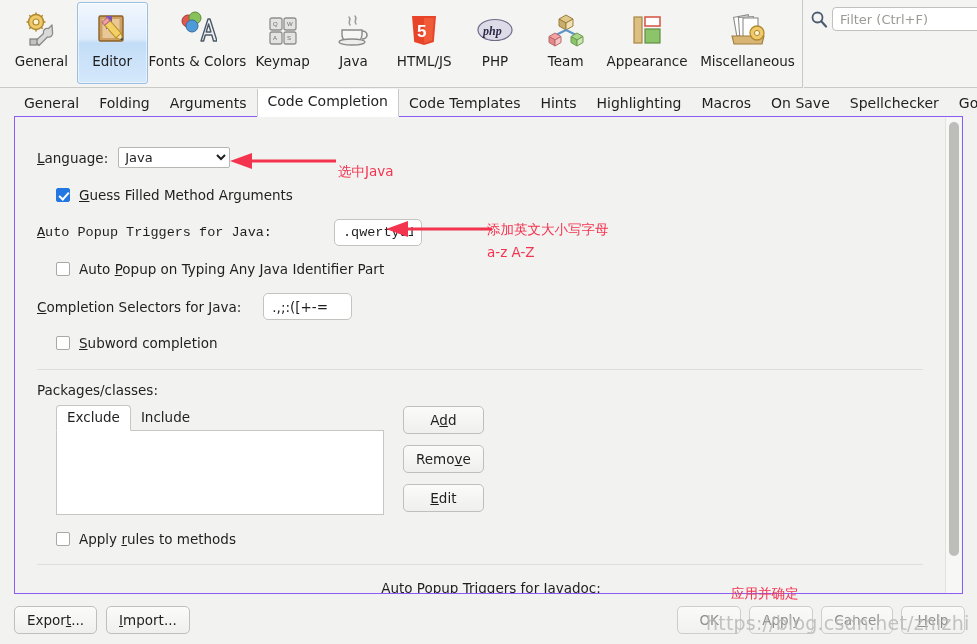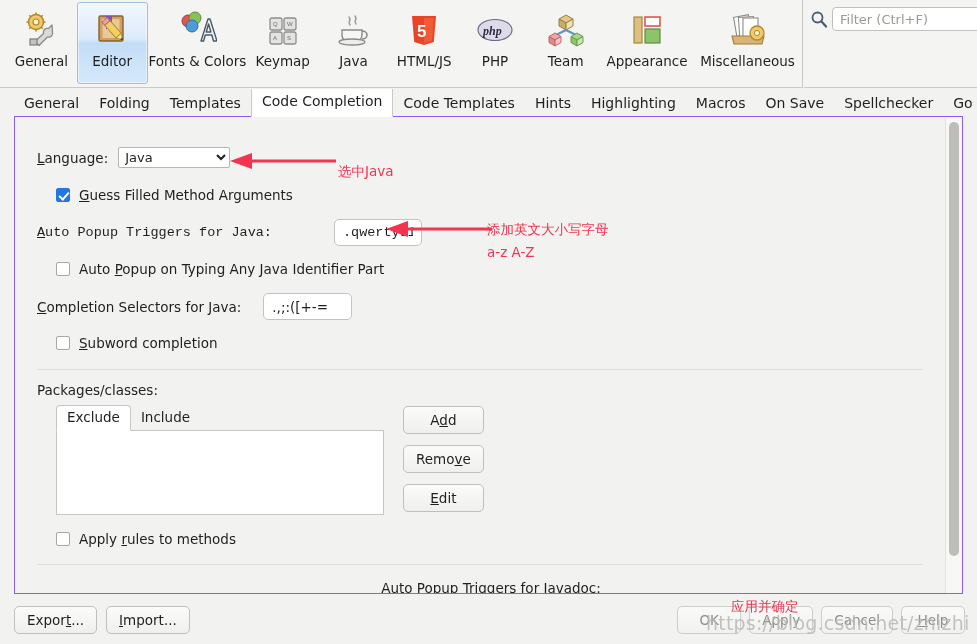--- a/index.html
+++ b/index.html
@@ -454,21 +454,21 @@
           <line x1="11.3" y1="11.3" x2="16" y2="16.5" stroke="#4c5b70" stroke-width="2.2" stroke-linecap="round"></line>
         </svg>
       </span>
       <input class="filter-input" type="text" placeholder="Filter (Ctrl+F)" style="">
     </div>
   </div>
 
   <div class="tabstrip">
     <div class="tab">General</div>
     <div class="tab">Folding</div>
-    <div class="tab">Templates</div>
+    <div class="tab">Arguments</div>
     <div class="tab active">Code Completion</div>
     <div class="tab">Code Templates</div>
     <div class="tab">Hints</div>
     <div class="tab">Highlighting</div>
     <div class="tab">Macros</div>
     <div class="tab">On Save</div>
     <div class="tab">Spellchecker</div>
     <div class="tab">Go To</div>
   </div>
 
@@ -566,17 +566,17 @@
   </svg>
   <div class="anno" style="left:338px; top:163px;">选中Java</div>
 
   <svg class="arrow" style="left:384px; top:218px;" width="110" height="22">
     <line x1="108" y1="11" x2="22" y2="11" stroke="#f4334f" stroke-width="3"></line>
     <path d="M2 11 L24 3 L24 19 Z" fill="#f4334f"></path>
   </svg>
   <div class="anno" style="left:487px; top:221px;">添加英文大小写字母</div>
   <div class="anno" style="left:487px; top:244px;">a-z A-Z</div>
 
-  <div class="anno" style="left:731px; top:598px;">应用并确定</div>
+  <div class="anno" style="left:731px; top:585px;">应用并确定</div>
 
   <div class="watermark">https://blog.csdn.net/zhizhi</div>
 
 </div>
 
 </body></html>

